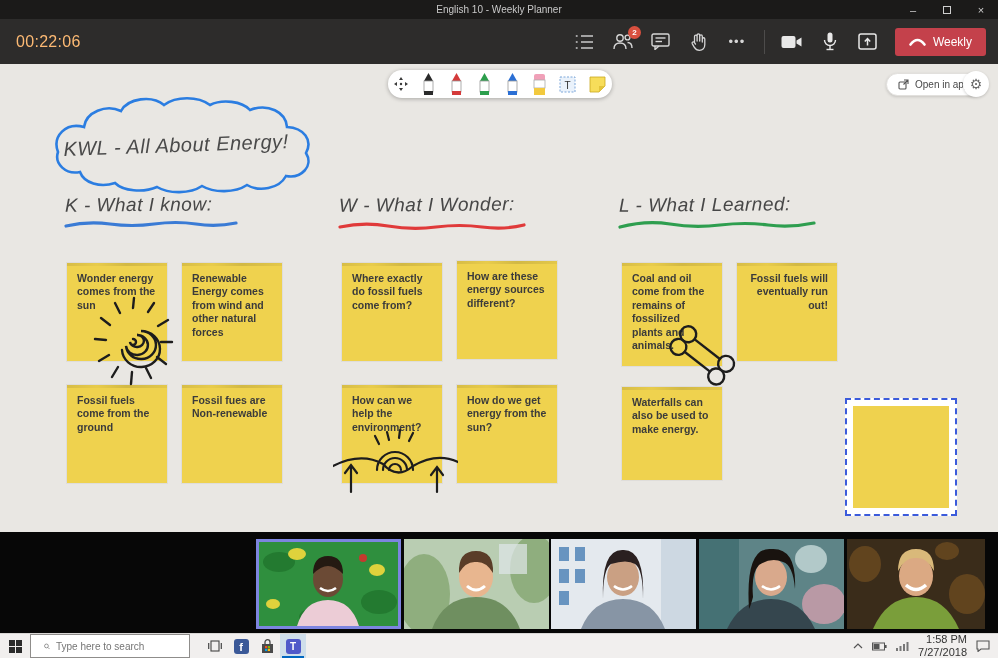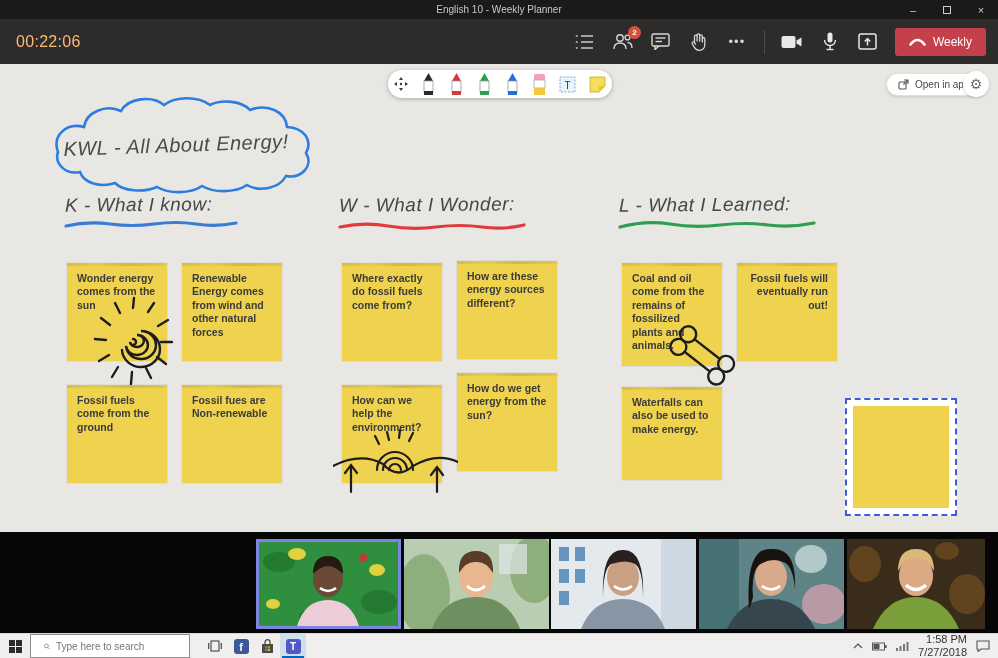--- a/index.html
+++ b/index.html
@@ -260,21 +260,21 @@
     </svg>
 
     <div class="note" style="left:67px; top:199px;"><span>Wonder energy comes from the sun</span></div>
     <div class="note" style="left:182px; top:199px;"><span>Renewable Energy comes from wind and other natural forces</span></div>
     <div class="note" style="left:67px; top:321px;"><span>Fossil fuels come from the ground</span></div>
     <div class="note" style="left:182px; top:321px;"><span>Fossil fues are Non-renewable</span></div>
 
     <div class="note" style="left:342px; top:199px;"><span>Where exactly do fossil fuels come from?</span></div>
     <div class="note" style="left:457px; top:197px;"><span>How are these energy sources different?</span></div>
     <div class="note" style="left:342px; top:321px;"><span>How can we help the environment?</span></div>
-    <div class="note" style="left:457px; top:309px;"><span>How do we get energy from the sun?</span></div>
+    <div class="note" style="left:457px; top:321px;"><span>How do we get energy from the sun?</span></div>
 
     <div class="note" style="left:622px; top:199px; height:103px;"><span>Coal and oil come from the remains of fossilized plants and animals.</span></div>
     <div class="note" style="left:737px; top:199px;text-align:right;"><span>Fossil fuels will eventually run out!</span></div>
     <div class="note" style="left:622px; top:323px; height:93px;"><span>Waterfalls can also be used to make energy.</span></div>
 
     <div class="emptynote">
       <div class="fill"></div>
     </div>
 
     <svg class="drawing" style="left:88px; top:232px;" width="90" height="90" viewBox="0 0 90 90">

